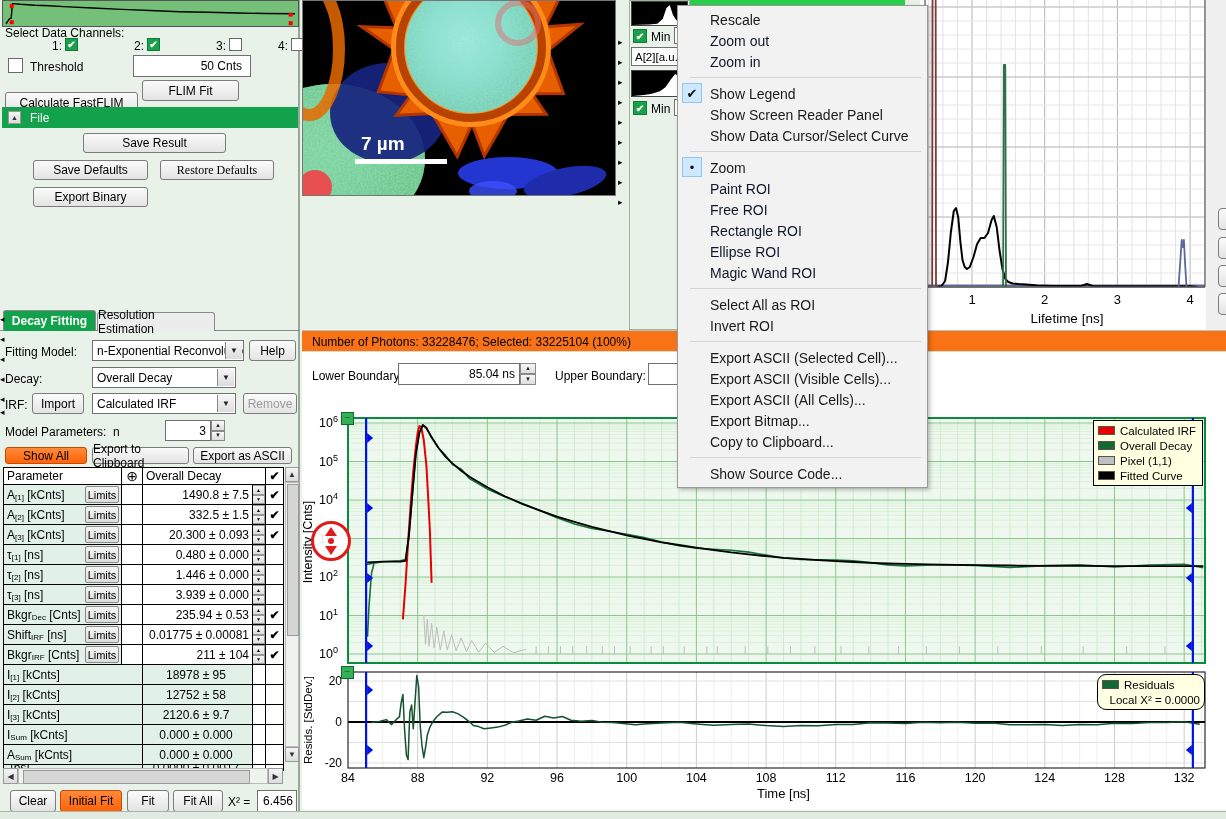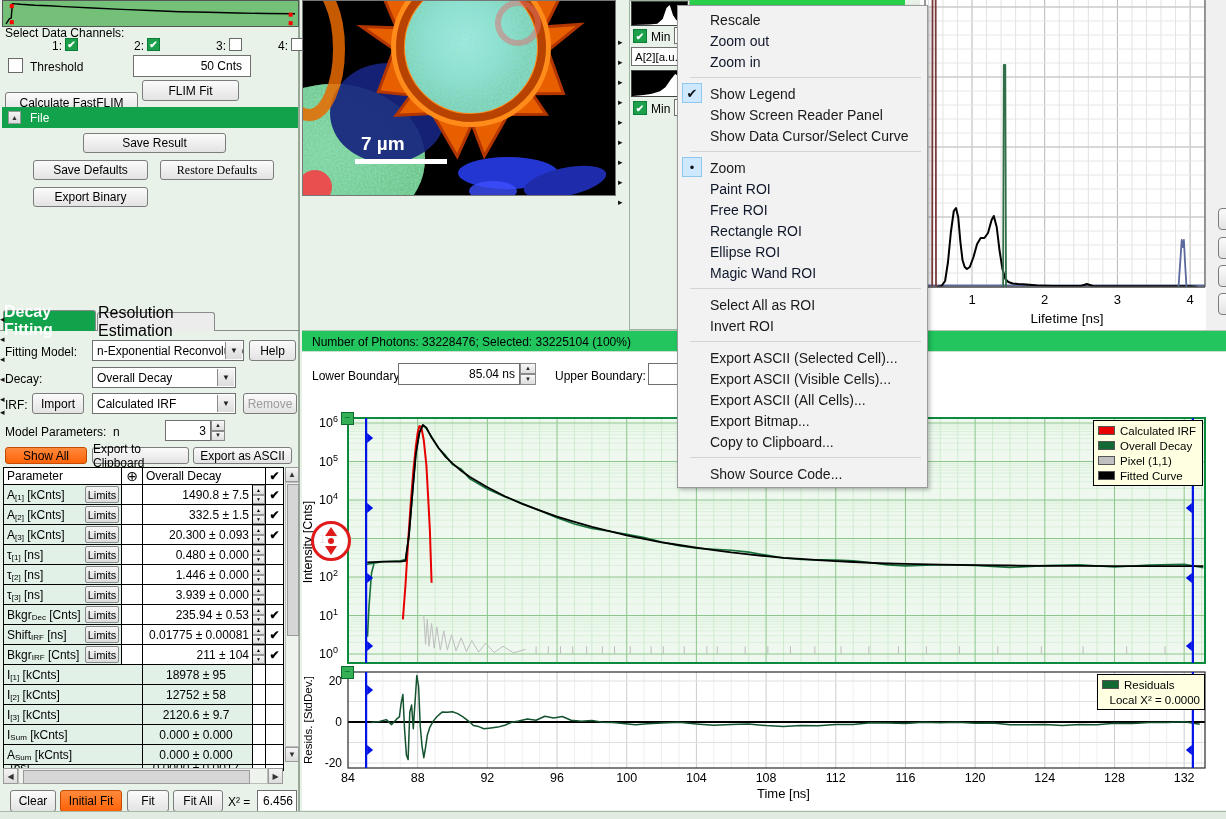--- a/index.html
+++ b/index.html
@@ -20,21 +20,21 @@
   .dd{position:absolute;background:#fff;border:1px solid #707070;box-sizing:border-box;
       display:flex;align-items:center;overflow:hidden;white-space:nowrap;padding-left:4px;}
   .dd .arrowbtn{position:absolute;right:1px;top:1px;bottom:1px;width:16px;
       background:linear-gradient(#f6f6f6,#dcdcdc);border-left:1px solid #8a8a8a;
       display:flex;align-items:center;justify-content:center;font-size:8px;color:#222;}
   .spin{position:absolute;width:14px;display:flex;flex-direction:column;}
   .spin div{flex:1;background:linear-gradient(#f8f8f8,#ddd);border:1px solid #8a8a8a;
       font-size:6px;line-height:5px;display:flex;align-items:center;justify-content:center;color:#222;}
   .greenbar{position:absolute;background:#12a24b;color:#fff;display:flex;align-items:center;}
   .tab{position:absolute;border:1px solid #8a8a8a;border-bottom:none;border-radius:3px 3px 0 0;
-      display:flex;align-items:center;justify-content:center;font-size:16px;box-sizing:border-box;}
+      display:flex;align-items:center;justify-content:center;font-size:12px;box-sizing:border-box;}
   .tab.active{background:#12a24b;color:#fff;font-weight:bold;}
   .tab.inactive{background:#ececec;color:#000;}
   
   #ptable{position:absolute;left:3px;top:467px;width:281px;border:1px solid #000;box-sizing:border-box;background:#fff;}
   .trow{display:flex;height:20px;box-sizing:border-box;border-top:1px solid #000;align-items:stretch;}
   .trow:first-child{border-top:none;height:16px;}
   .tc{box-sizing:border-box;border-right:1px solid #000;display:flex;align-items:center;overflow:hidden;}
   .tc:last-child{border-right:none;}
   .c-name{width:118px;background:#e2f1e8;position:relative;padding-left:3px;}
   .c-globe{width:21px;background:#fff;justify-content:center;}
@@ -559,21 +559,21 @@
         <text x="270.1" y="304" text-anchor="middle" font-size="13" fill="#000" font-family="Liberation Sans, sans-serif">4</text>
         <text x="147" y="323" text-anchor="middle" font-size="13.5" fill="#000" font-family="Liberation Sans, sans-serif">Lifetime [ns]</text>
       </svg>
   </div>
   <div class="abs" style="left:1206px;top:0;width:20px;height:345px;background:#f0f0f0;"></div>
   <div class="btn" style="left:1218px;top:208px;width:16px;height:22px;border-radius:4px 0 0 4px;"></div>
   <div class="btn" style="left:1218px;top:237px;width:16px;height:22px;border-radius:4px 0 0 4px;"></div>
   <div class="btn" style="left:1218px;top:265px;width:16px;height:22px;border-radius:4px 0 0 4px;"></div>
   <div class="btn" style="left:1218px;top:293px;width:16px;height:22px;border-radius:4px 0 0 4px;"></div>
 
-  <div class="abs" style="left:302px;top:330px;width:924px;height:22px;background:#22c55e;border-top:1px solid #b6c6b6;border-bottom:1px solid #cfdccf;box-sizing:border-box;">
+  <div class="abs" style="left:302px;top:330px;width:924px;height:22px;background:#f97316;border-top:1px solid #b6c6b6;border-bottom:1px solid #cfdccf;box-sizing:border-box;">
     <span class="abs" style="left:10px;top:4px;">Number of Photons: 33228476; Selected: 33225104 (100%)</span>
   </div>
   <div class="abs" style="left:302px;top:352px;width:924px;height:458px;background:#fff;"></div>
 
   <span class="abs" style="left:312px;top:369px;">Lower Boundary:</span>
   <div class="box" style="left:398px;top:363px;width:122px;height:22px;justify-content:flex-end;padding-right:4px;">
     <span>85.04 ns</span>
     </div>
   <div class="spin" style="left:520px;top:363px;width:16px;height:22px;">
       <div>▲</div>
@@ -856,21 +856,21 @@
       <div class="legrow">
         <span class="legsw" style="background: rgb(192, 192, 192);"></span>
         <span>Pixel (1,1)</span>
       </div>
       <div class="legrow">
         <span class="legsw" style="background: rgb(0, 0, 0);"></span>
         <span>Fitted Curve</span>
       </div>
     </div>
 
-  <div class="legendbox" style="left:1097px;top:674px;width:108px;">
+  <div class="legendbox" style="left:1097px;top:674px;width:108px;border-radius:9px;">
     <div class="legrow">
         <span class="legsw" id="res-legsw" style="background: rgb(19, 105, 51);"></span>
       <span>Residuals</span>
       </div>
     <div class="legrow" style="justify-content:flex-end;">
         <span>Local X² = 0.0000</span>
       </div>
   </div>
 
   <div class="abs" style="left:0;top:811px;width:1226px;height:8px;background:#e2ebe2;border-top:1px solid #a8b8a8;box-sizing:border-box;"></div>

